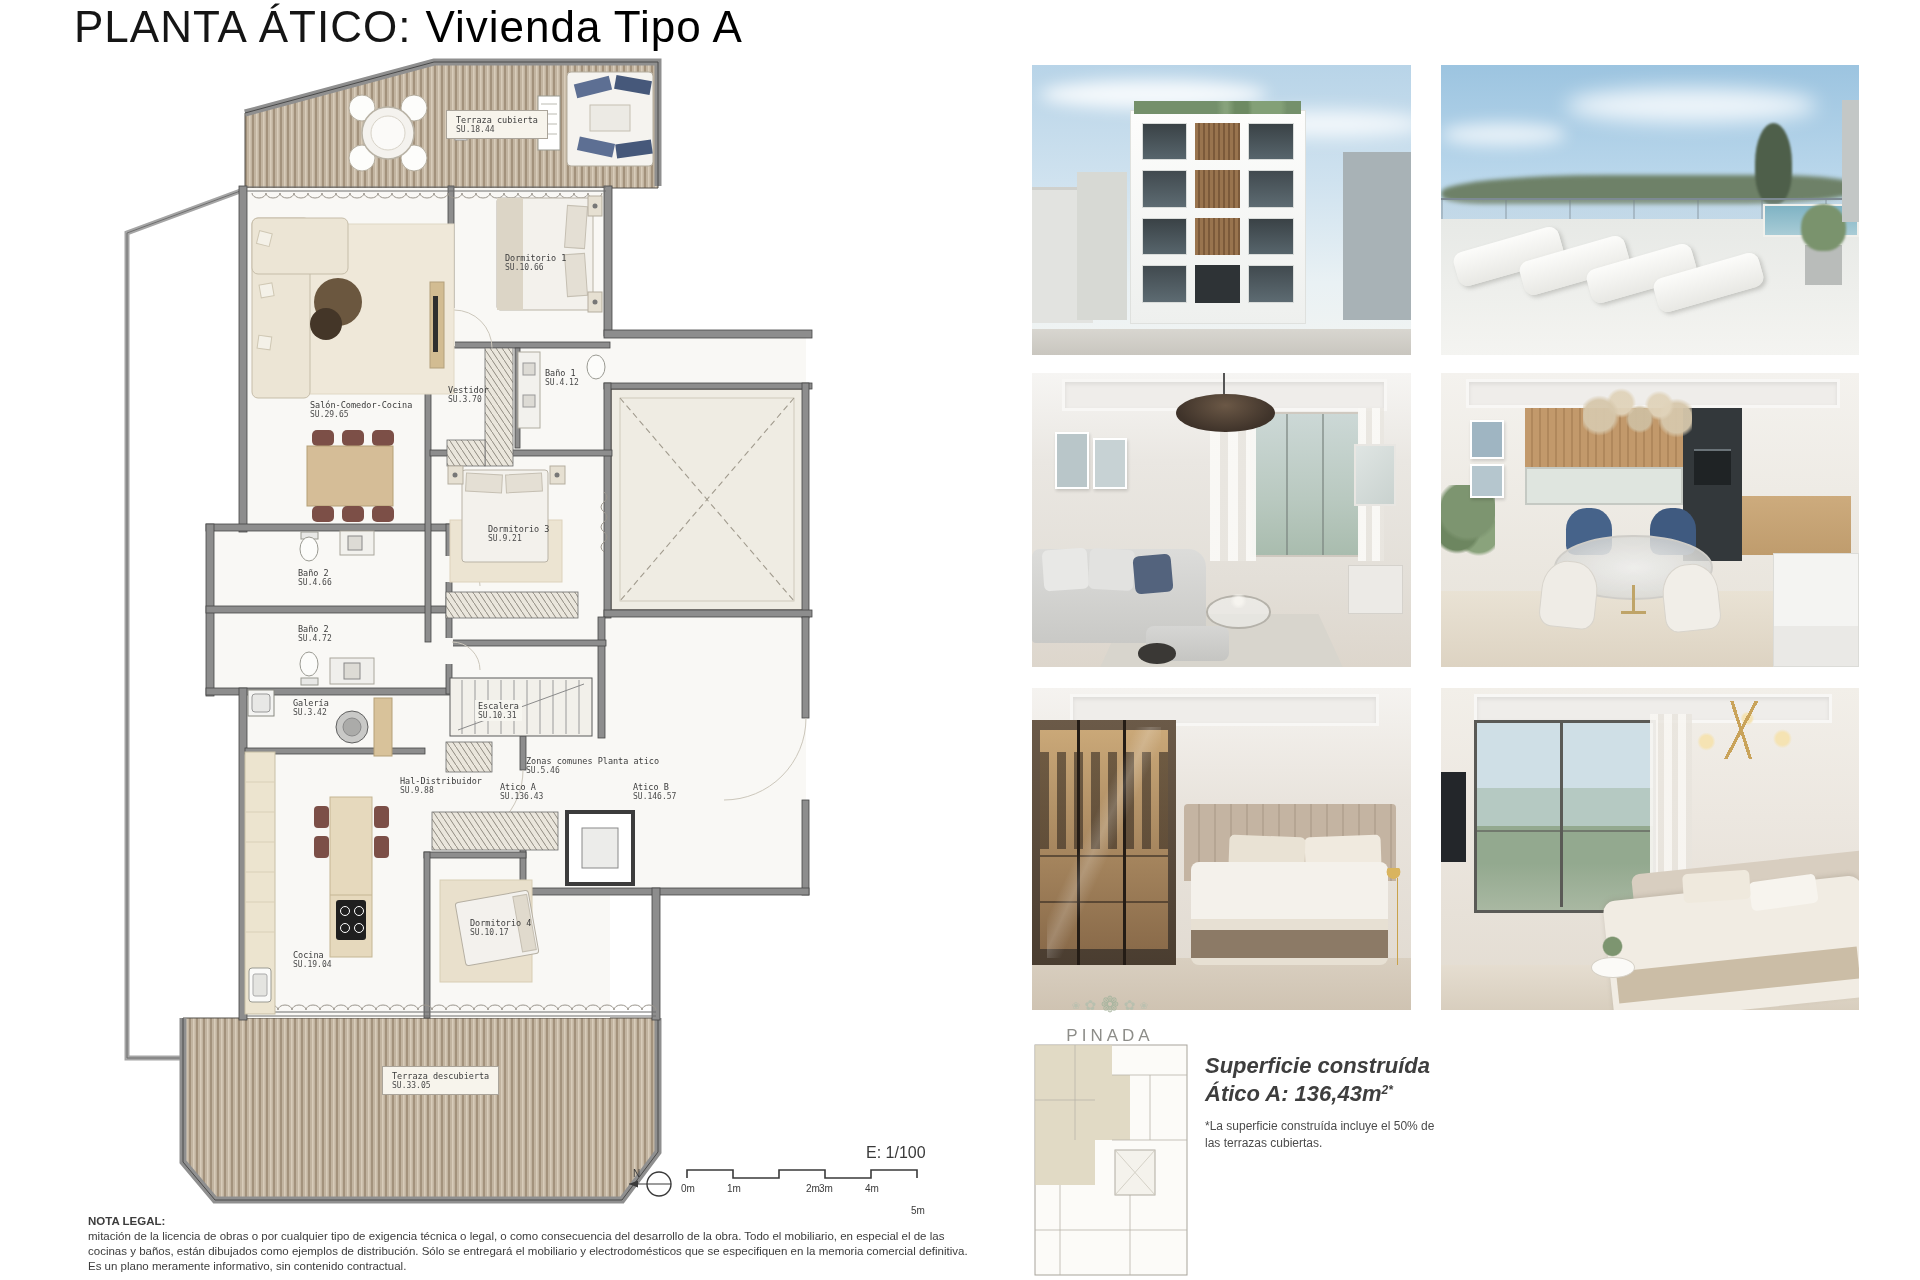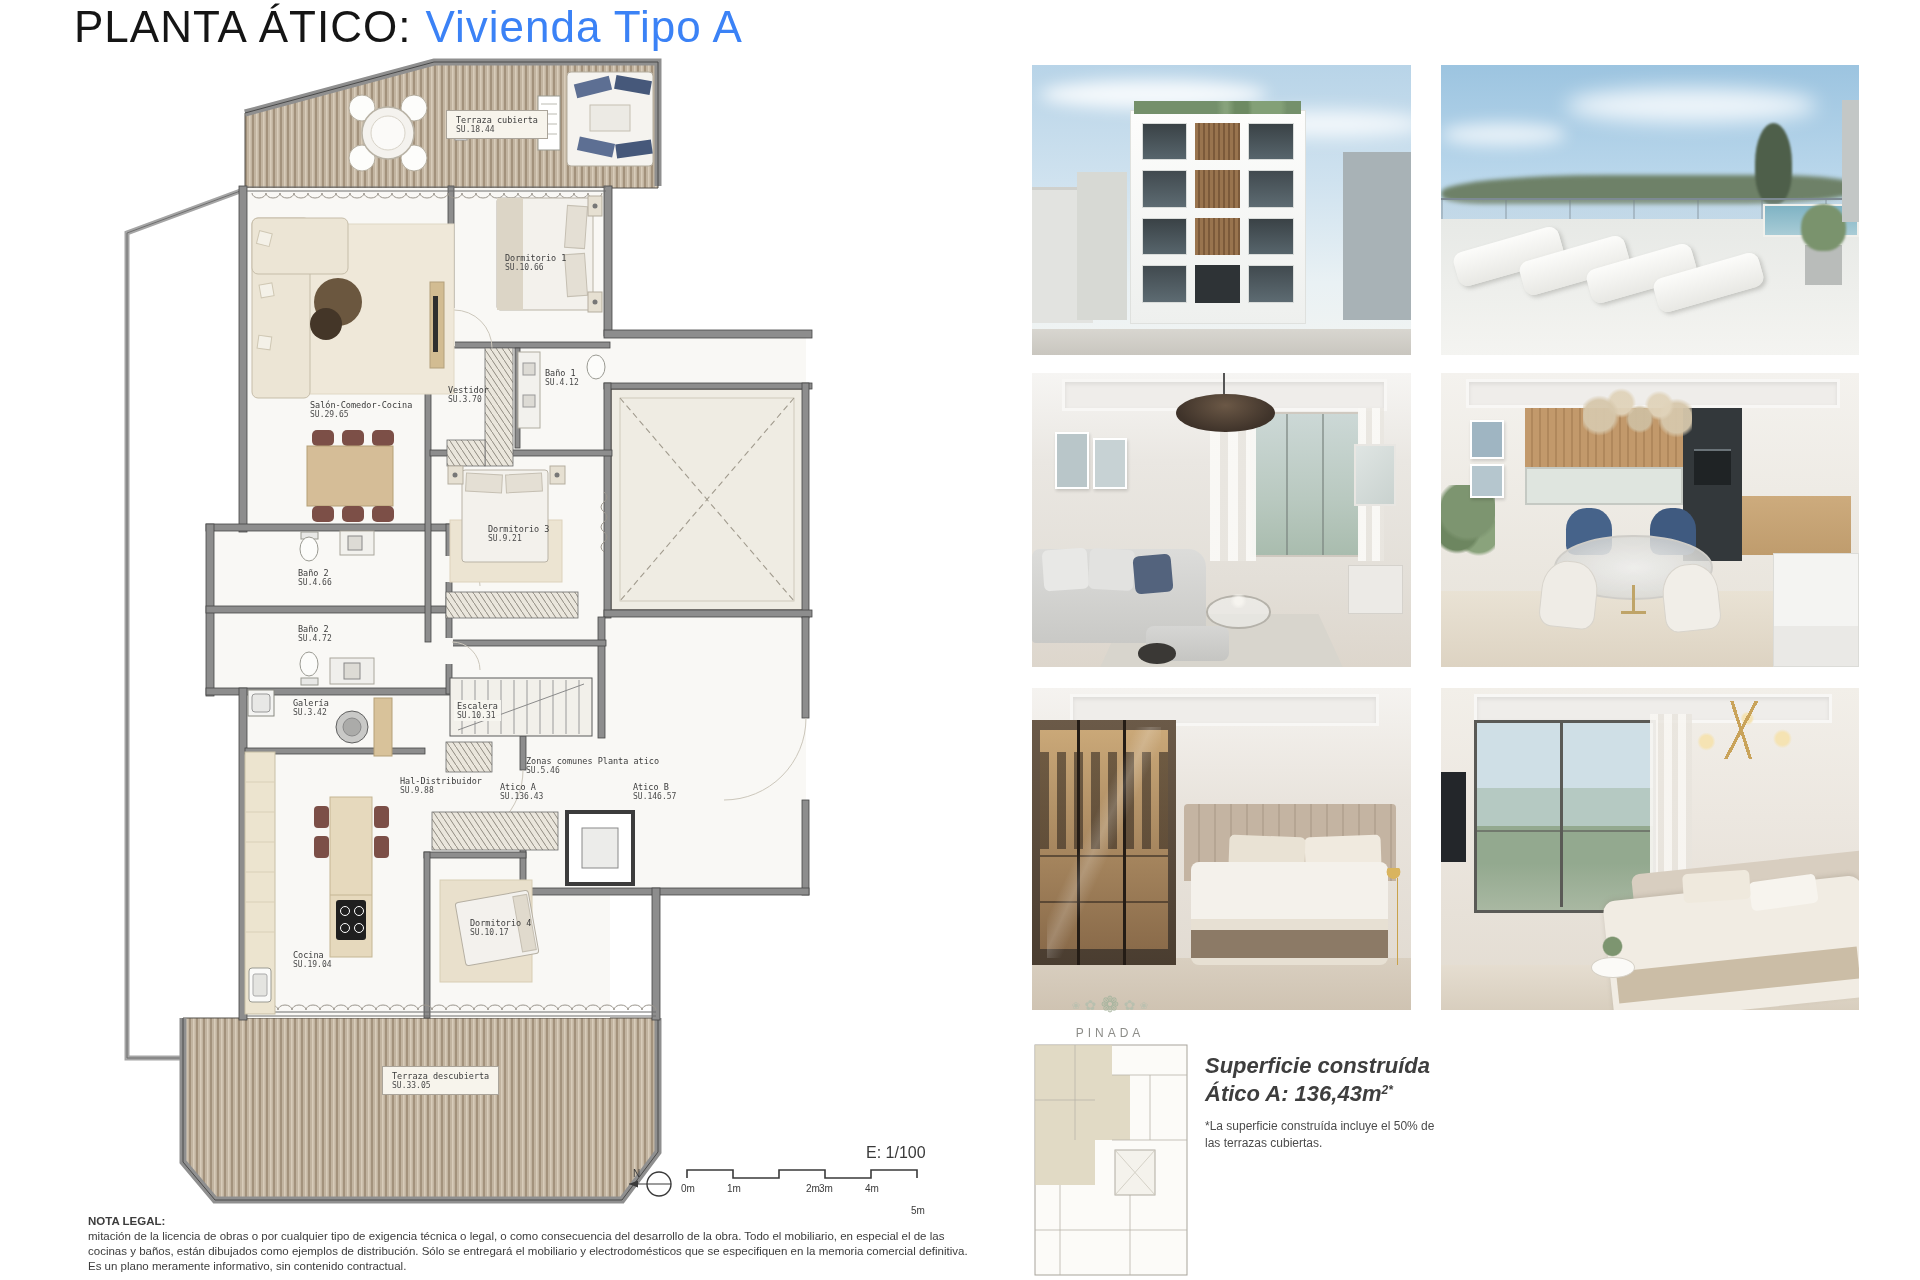--- a/index.html
+++ b/index.html
@@ -3,43 +3,43 @@
 <meta charset="utf-8">
 <style>
   html,body{margin:0;padding:0;background:#ffffff;}
   .page{position:relative;width:1920px;height:1280px;background:#ffffff;overflow:hidden;
         font-family:"Liberation Sans", sans-serif;}
   .abs{position:absolute;}
 
   
   .title{position:absolute;left:74px;top:2px;font-size:44px;letter-spacing:1px;white-space:nowrap;}
   .title .main{color:#151515;}
-  .title .sub{color:#3b82f6;margin-left:14px;}
+  .title .sub{color:#000000;margin-left:14px;}
 
   
   .rlabel{position:absolute;font-family:"DejaVu Sans Mono", monospace;font-size:8.5px;
           line-height:1.18;color:#3b3b3b;white-space:nowrap;z-index:5;}
   .rlabel .n{display:block;}
   .rlabel .a{display:block;font-size:8px;color:#4a4a4a;}
   .rlabel.boxed{background:#f7f4ec;border:1px solid #aaa49a;padding:4px 9px;}
-  .rlabel.chip{background:rgba(247,245,240,.95);padding:1px 3px;}
+  .rlabel.chip{background:rgba(247,245,240,.95);padding:1px 3px;margin-left:21px;}
 
   
   .tick{position:absolute;font-size:10px;color:#3a3a3a;z-index:5;}
   .escala{position:absolute;left:866px;top:1144px;font-size:16px;color:#3a3a3a;z-index:5;}
   .north-n{position:absolute;left:633px;top:1168px;font-size:10px;color:#3a3a3a;z-index:5;}
 
   
   .photo{position:absolute;overflow:hidden;background:#dfe3e4;z-index:2;}
   .photo .abs{position:absolute;}
 
   
   .garland{position:absolute;left:1032px;top:992px;width:156px;text-align:center;color:#b3bfae;z-index:4;}
   .garland span{vertical-align:middle;}
-  .brand{position:absolute;left:1032px;top:1026px;width:156px;text-align:center;font-size:12px;
+  .brand{position:absolute;left:1032px;top:1026px;width:156px;text-align:center;font-size:17px;
          letter-spacing:4px;color:#8d8d89;z-index:4;}
   .sumhead{position:absolute;left:1205px;top:1052px;font-size:22px;font-weight:bold;color:#3e3e3e;
            line-height:1.25;z-index:4;font-style:italic;}
   .sumhead .sup{font-size:12px;position:relative;top:-7px;}
   .sumnote{position:absolute;left:1205px;top:1118px;font-size:12px;color:#4b4b4b;line-height:1.45;z-index:4;}
 
   
   .legal{position:absolute;left:88px;top:1214px;font-size:11.5px;color:#3c3c3c;line-height:1.3;z-index:4;}
   .legal .h{font-weight:bold;}
   .legal div{white-space:nowrap;}

